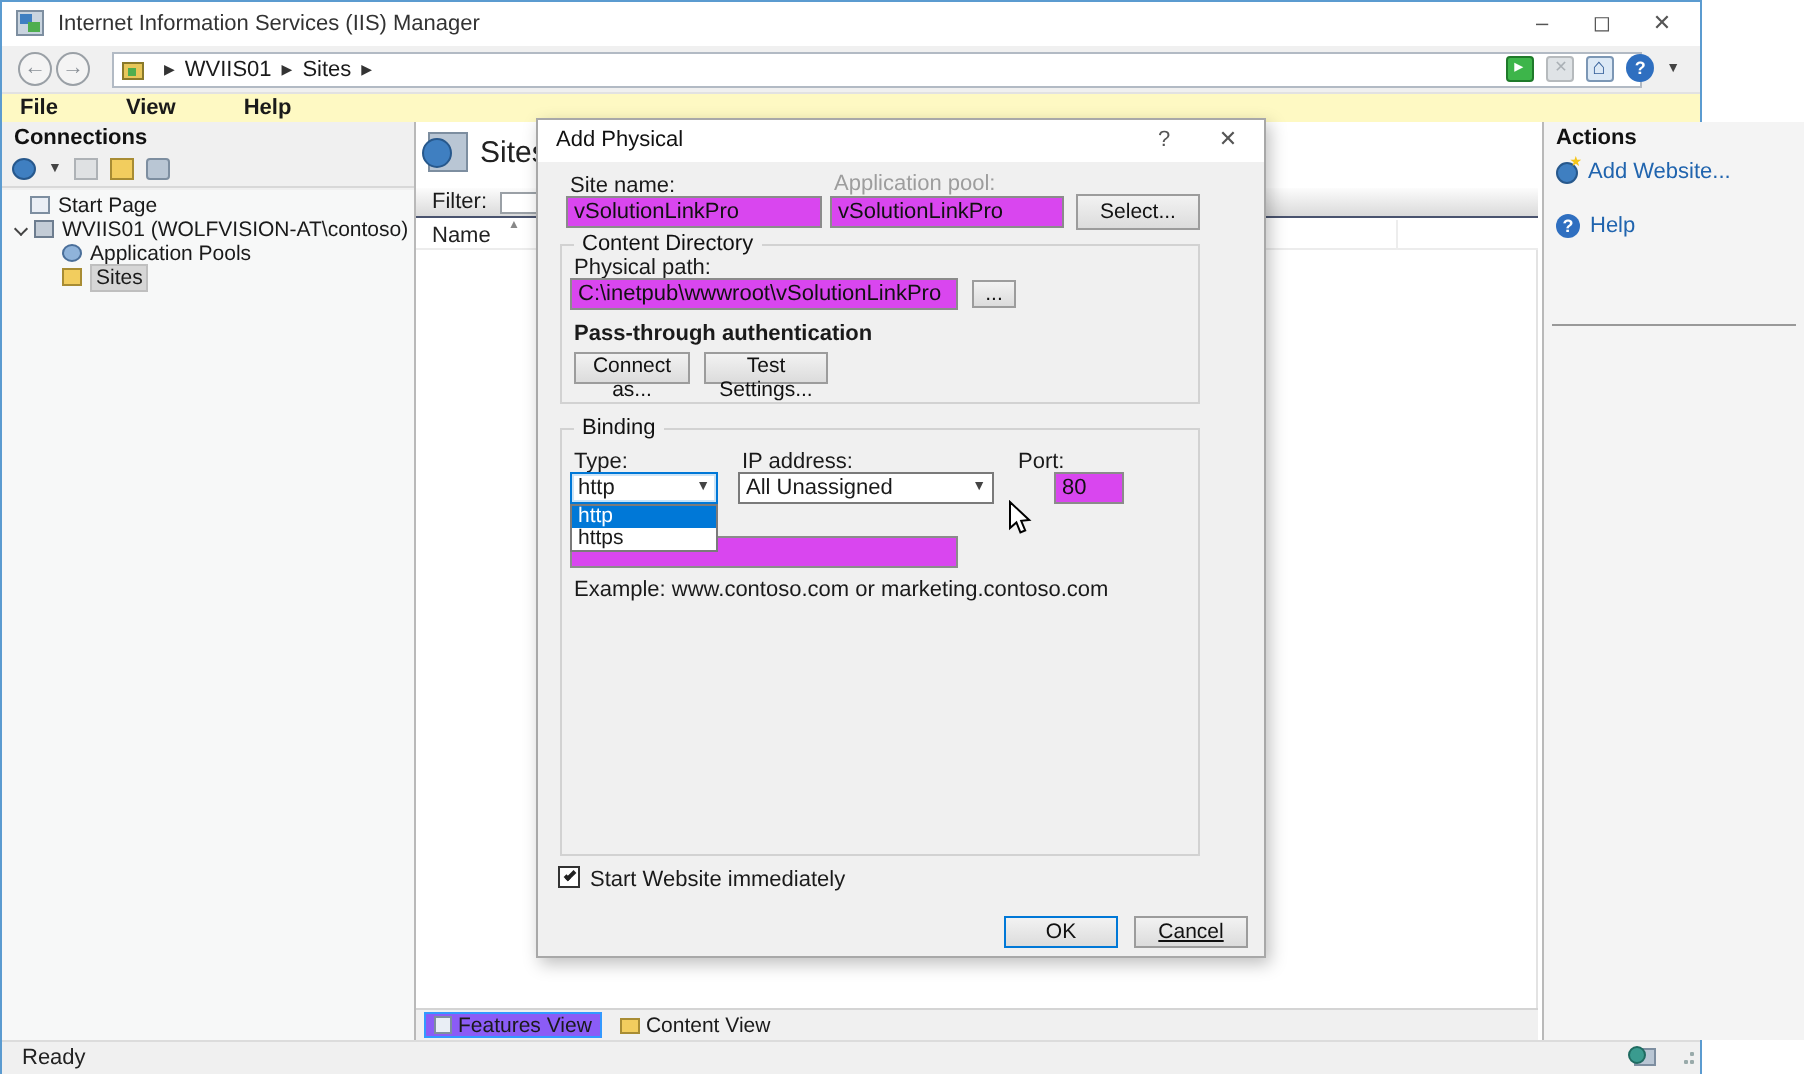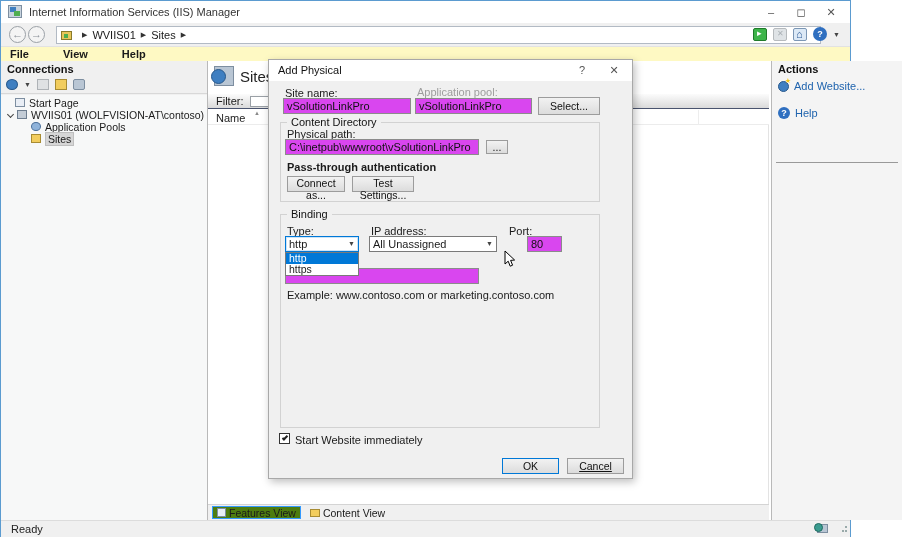--- a/index.html
+++ b/index.html
@@ -68,21 +68,21 @@
   .filter-bar { position:absolute; left:0; top:33px; width:561px; height:15px; background:linear-gradient(#fcfcfc,#dadada); border-bottom:1px solid #49536e; display:flex; align-items:center; }
   .filter-label { margin-left:8px; font-size:11px; }
   .filter-input { margin-left:6px; width:300px; height:11px; border:1px solid #9aa0a6; background:#fff; font-size:10px; }
   .col-hdr { position:absolute; left:0; top:49px; width:561px; height:15px; background:#fff; border-bottom:1px solid #ececec; }
   .col-name { position:absolute; left:8px; top:2px; font-size:11px; color:#222; }
   .sort-caret { position:absolute; left:46px; top:0px; font-size:6px; color:#888; }
   .col-sep { position:absolute; left:490px; top:0; width:1px; height:15px; background:#ededed; }
   .list-area { position:absolute; left:0; top:64px; width:561px; bottom:16px; background:#fff; border-right:1px solid #e3e3e3; }
   .tabs-bar { position:absolute; left:0; bottom:0; width:561px; height:16px; background:#f0f0f0; border-top:1px solid #d4d4d4; display:flex; align-items:center; padding-left:4px; gap:5px; }
   .tab { display:flex; align-items:center; height:13px; padding:0 4px; font-size:10.5px; gap:3px; }
-  .tab.active { background:#4d7c0f; border:1px solid #3399ff;align-items:center; }
+  .tab.active { background:#8b5cf6; border:1px solid #3399ff;align-items:center; }
   .tab-ico1 { width:9px; height:9px; background:#e9eef5; border:1px solid #7d8ea0; }
   .tab-ico2 { width:10px; height:8px; background:#f2cd5e; border:1px solid #a88c33; }
 
   
   .actions { position:absolute; left:770px; top:60px; width:131px; height:459px; background:#f4f4f4; border-left:1px solid #b9b9b9; }
   .act-item { position:absolute; display:flex; align-items:center; gap:5px; }
   .link { color:#2064ae; font-size:11px; }
   .aico-globe { width:11px; height:11px; background:#3f7fc1; border-radius:50%; border:1px solid #27588c; position:relative; }
   .aico-globe::after { content:"★"; position:absolute; right:-3px; top:-5px; color:#f5c518; font-size:7px; }
   .aico-help { width:12px; height:12px; background:#2f6fc0; border-radius:50%; color:#fff; font-size:9px; font-weight:bold; text-align:center; line-height:12px; }

